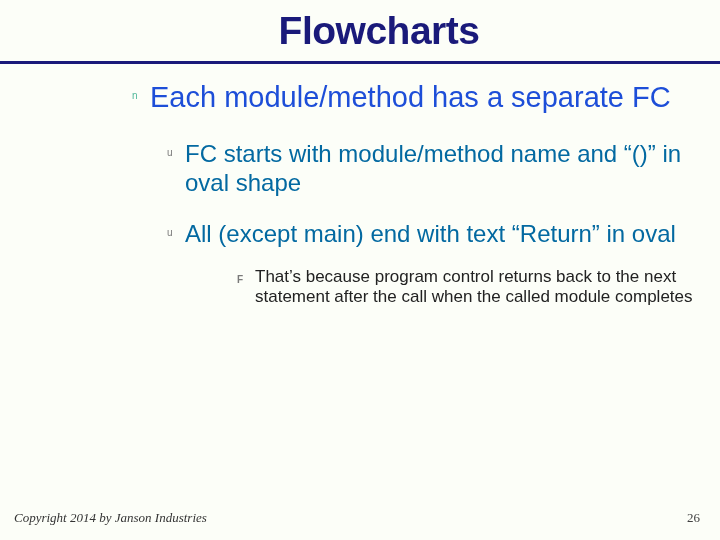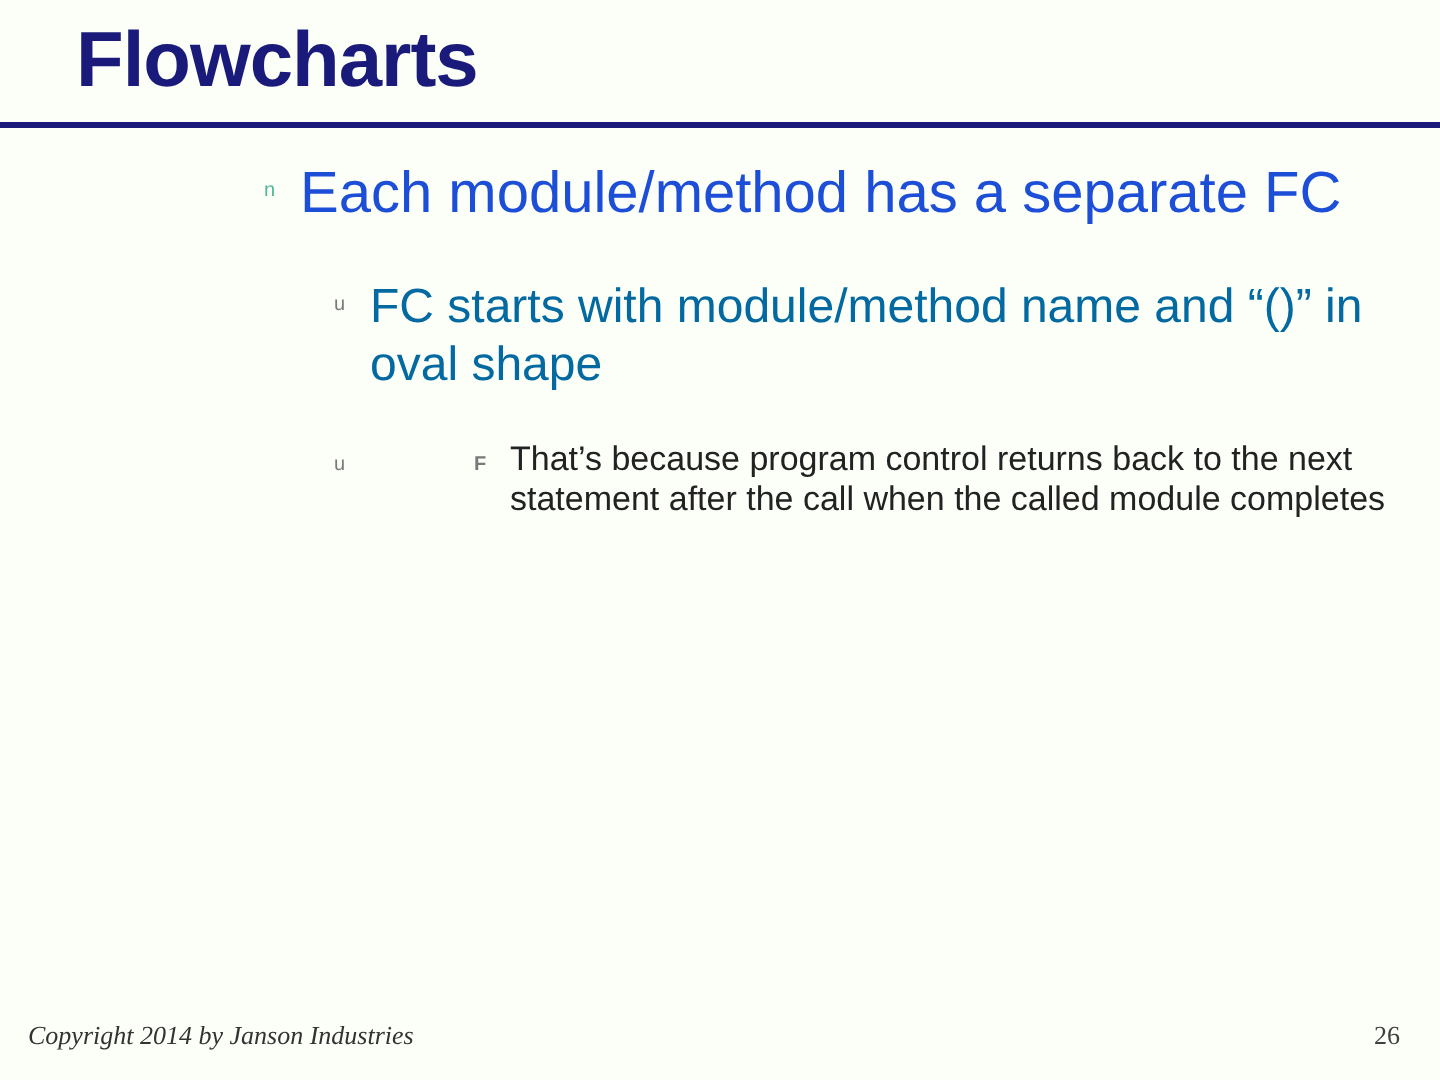--- a/index.html
+++ b/index.html
@@ -1,15 +1,15 @@
 <!DOCTYPE html>
 <html><head>
   <meta charset="utf-8">
   <style>
-    * { margin: 0; padding: 0; box-sizing: border-box; }
+    * { margin: 0; padding: 0; box-sizing: border-box; justify-content: center; }
     html, body { width: 720px; height: 540px; overflow: hidden; }
     body {
       font-family: Arial, Helvetica, sans-serif;
       background: #fcfef8;
       position: relative;
     }
     .title-bar {
       position: absolute;
       top: 0;
       left: 0;
@@ -117,20 +117,21 @@
     <div class="lvl1-text">Each module/method has a separate FC</div>
   </div>
 
   <div class="lvl2">
     <span class="lvl2-bullet">u</span>
     <div class="lvl2-text">FC starts with module/method name and “()” in oval shape</div>
   </div>
 
   <div class="lvl2">
     <span class="lvl2-bullet">u</span>
+    <div class="lvl2-text">All (except main) end with text “Return” in oval</div>
 
     <div class="lvl3">
       <span class="lvl3-bullet">F</span>
       <div class="lvl3-text">That’s because program control returns back to the next statement after the call when the called module completes</div>
     </div>
   </div>
 
 </div>
 
 <div class="footer-left">Copyright 2014 by Janson Industries</div>

